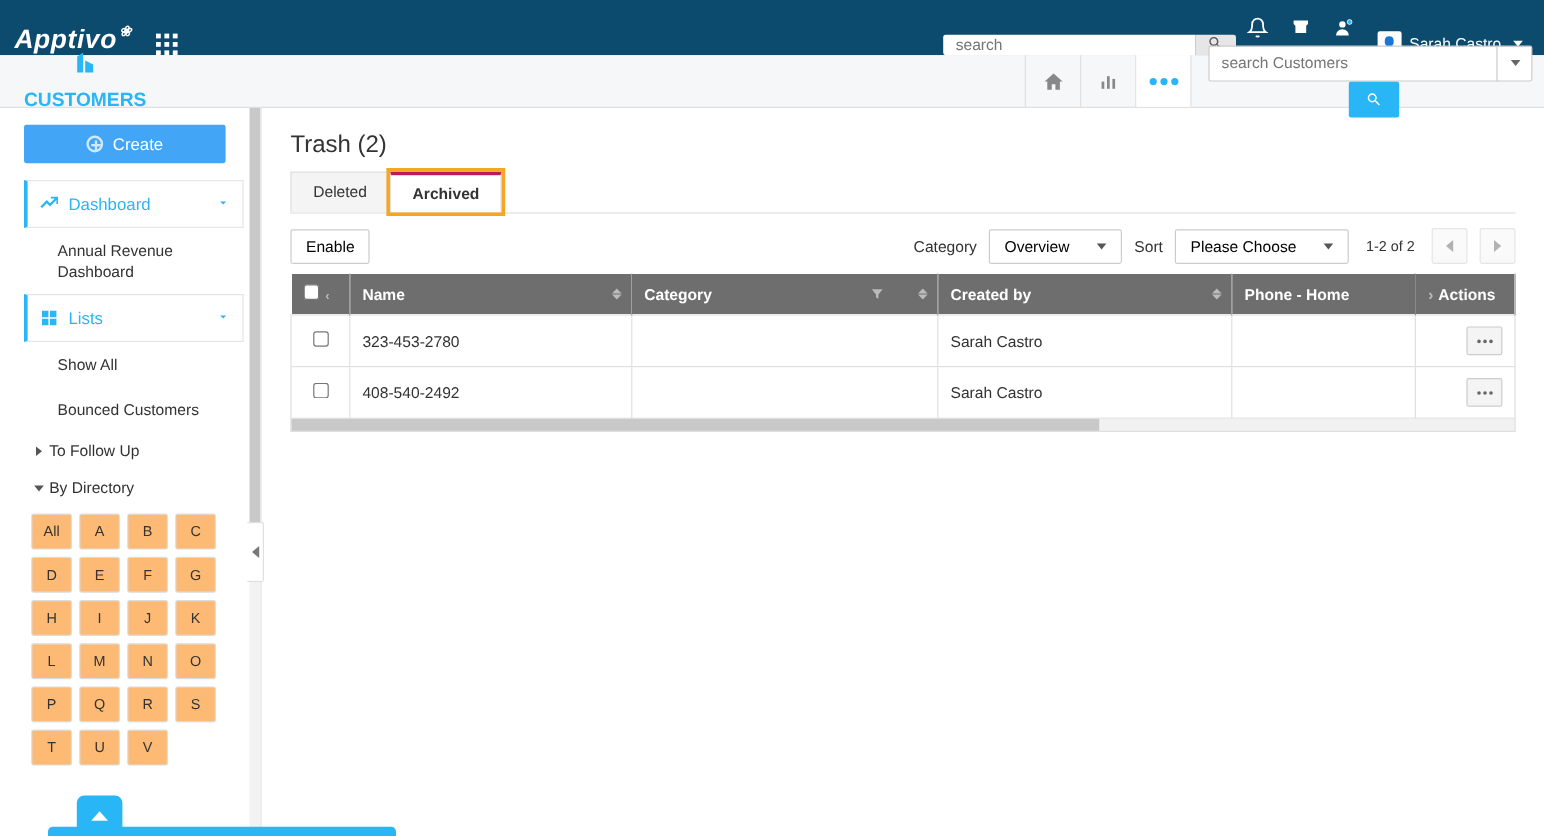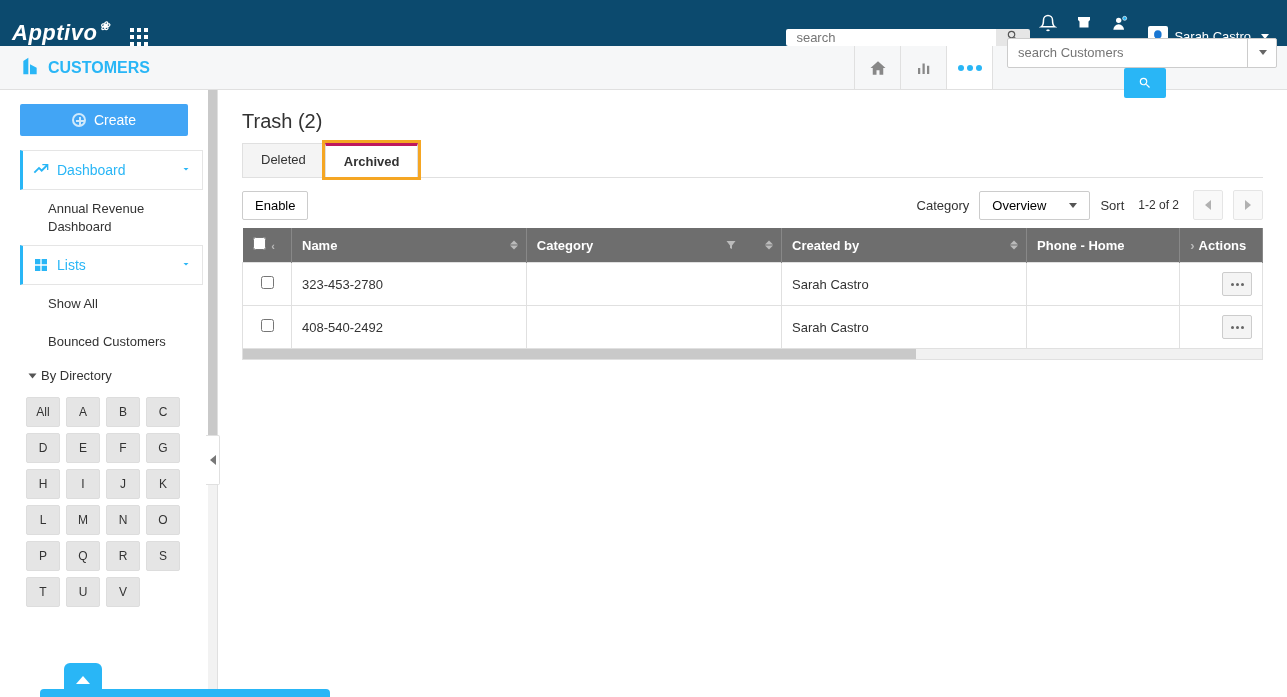--- a/index.html
+++ b/index.html
@@ -15,21 +15,21 @@
 .top-search { display:flex; height:17px; }
 .top-search input { width:210px; border:none; padding:0 10px; font-size:13px; background:#fff; color:#555; border-top-left-radius:2px; border-bottom-left-radius:2px; }
 .top-search button { width:34px; border:none; background:#e6e6e6; cursor:pointer; border-top-right-radius:2px; border-bottom-right-radius:2px; }
 .top-icon { width:36px; height:46px; display:flex; align-items:center; justify-content:center; cursor:pointer; }
 .user-chip { display:flex; align-items:center; gap:6px; padding:0 6px 0 10px; cursor:pointer; }
 .avatar { width:20px; height:20px; background:#fff; border-radius:2px; display:flex; align-items:center; justify-content:center; color:#29b6f6; font-size:11px; }
 .caret-down { width:0; height:0; border-left:4px solid transparent; border-right:4px solid transparent; border-top:5px solid #fff; margin-left:4px; }
 
 
 .modbar { height:44px; border-bottom:1px solid #e0e0e0; display:flex; align-items:center; padding-left:20px; background:#f6f7f8; }
-.modtitle { color:#29b6f6; font-weight:600; font-size:16px; display:flex; align-items:center; gap:8px; }
+.modtitle { color:#29b6f6; font-weight:600; font-size:16px; display:flex; align-items:center; gap:8px;flex-direction:column; }
 .modicon svg { fill:#29b6f6; }
 .modbar-spacer { flex:1; }
 .modbar-tabs { display:flex; border-left:1px solid #e0e0e0; height:100%; }
 .modbar-tab { width:46px; display:flex; align-items:center; justify-content:center; border-right:1px solid #e0e0e0; cursor:pointer; }
 .modbar-tab.active { background:#fff; }
 .dots { display:flex; gap:3px; }
 .dots span { width:6px; height:6px; border-radius:50%; background:#29b6f6; }
 .mod-search { display:flex; align-items:center; margin:0 10px 0 14px;flex-direction:column; }
 .mod-search-box { position:relative; }
 .mod-search-box input { width:270px; height:30px; border:1px solid #ccc; padding:0 30px 0 10px; font-size:13px; color:#555; border-radius:2px; }
@@ -47,21 +47,21 @@
 .create-btn .plus:before { left:5px; top:2px; width:2px; height:8px; }
 .create-btn .plus:after { left:2px; top:5px; width:8px; height:2px; }
 .sb-section { border:1px solid #e5e5e5; border-left:3px solid #29b6f6; height:40px; display:flex; align-items:center; padding:0 10px; color:#29b6f6; font-size:14px; cursor:pointer; margin-bottom:0; background:#fff; }
 .sb-section .chev { margin-left:auto; }
 .sb-section svg { fill:#29b6f6; }
 .sb-subitem { padding:10px 10px 10px 28px; font-size:13px; color:#333; cursor:pointer; line-height:1.35; }
 .sb-link { padding:8px 10px; font-size:13px; color:#333; cursor:pointer; display:flex; align-items:center; gap:6px; }
 .sb-link .chev { width:0; height:0; border-top:4px solid transparent; border-bottom:4px solid transparent; border-left:5px solid #555; }
 .sb-link .chev.down { transform:rotate(90deg); }
 .dir-grid { display:grid; grid-template-columns:repeat(4,34px); gap:6px; padding:6px 0 0 6px; }
-.dir-grid button { height:30px; border:1px solid #ddd; background:#e5e5e5; font-size:12px; cursor:pointer; border-radius:2px; color:#333; }
+.dir-grid button { height:30px; border:1px solid #ddd; background:#fdba74; font-size:12px; cursor:pointer; border-radius:2px; color:#333; }
 .collapse-handle { position:absolute; left:206px; top:345px; width:14px; height:50px; background:#fff; border:1px solid #e0e0e0; border-left:none; display:flex; align-items:center; justify-content:center; cursor:pointer; z-index:5; border-radius:0 2px 2px 0; }
 .collapse-handle span { width:0; height:0; border-top:5px solid transparent; border-bottom:5px solid transparent; border-right:6px solid #777; }
 .scroll-up-btn { position:absolute; left:64px; bottom:0; width:38px; height:34px; background:#29b6f6; border-radius:6px 6px 0 0; display:flex; align-items:center; justify-content:center; cursor:pointer; }
 .scroll-up-btn span { width:0; height:0; border-left:7px solid transparent; border-right:7px solid transparent; border-bottom:8px solid #fff; }
 .sidebar-bottom-bar { position:absolute; left:40px; bottom:0; width:290px; height:8px; background:#29b6f6; border-radius:4px 4px 0 0; }
 
 
 .main { flex:1; padding:20px 24px; overflow:hidden; }
 .page-title { font-size:20px; font-weight:400; color:#333; margin-bottom:10px; }
 .tabs { display:flex; border-bottom:1px solid #e0e0e0; }
@@ -222,20 +222,24 @@
           <path d="M3 3h8v8H3zM13 3h8v8h-8zM3 13h8v8H3zM13 13h8v8h-8z"></path>
         </svg>
       <span style="margin-left:8px">Lists</span>
       <span class="chev"><svg width="12" height="12" viewBox="0 0 24 24" fill="#333">
             <path d="M7 10l5 5 5-5z"></path>
           </svg></span>
     </div>
     <div class="sb-subitem">Show All</div>
     <div class="sb-subitem">Bounced Customers</div>
 
+    <div class="sb-link">
+      <span class="chev"></span>
+      <span>To Follow Up</span>
+    </div>
     <div class="sb-link">
       <span class="chev down"></span>
       <span>By Directory</span>
     </div>
 
     <div class="dir-grid" id="dir-grid">
         <button>All</button>
         <button>A</button>
         <button>B</button>
         <button>C</button>
@@ -283,20 +287,24 @@
 
     <div class="toolbar">
       <button class="btn">Enable</button>
       <div class="toolbar-spacer"></div>
       <span class="label">Category</span>
       <button class="btn select-btn">
         <span>Overview</span>
           <span class="sm-caret"></span>
       </button>
       <span class="label">Sort</span>
+      <button class="btn select-btn">
+        <span>Please Choose</span>
+          <span class="sm-caret"></span>
+      </button>
       <span class="pager">1-2 of 2</span>
       <button class="pager-btn prev disabled">
           <span></span>
         </button>
       <button class="pager-btn next disabled">
           <span></span>
         </button>
     </div>
 
     <table class="data">

